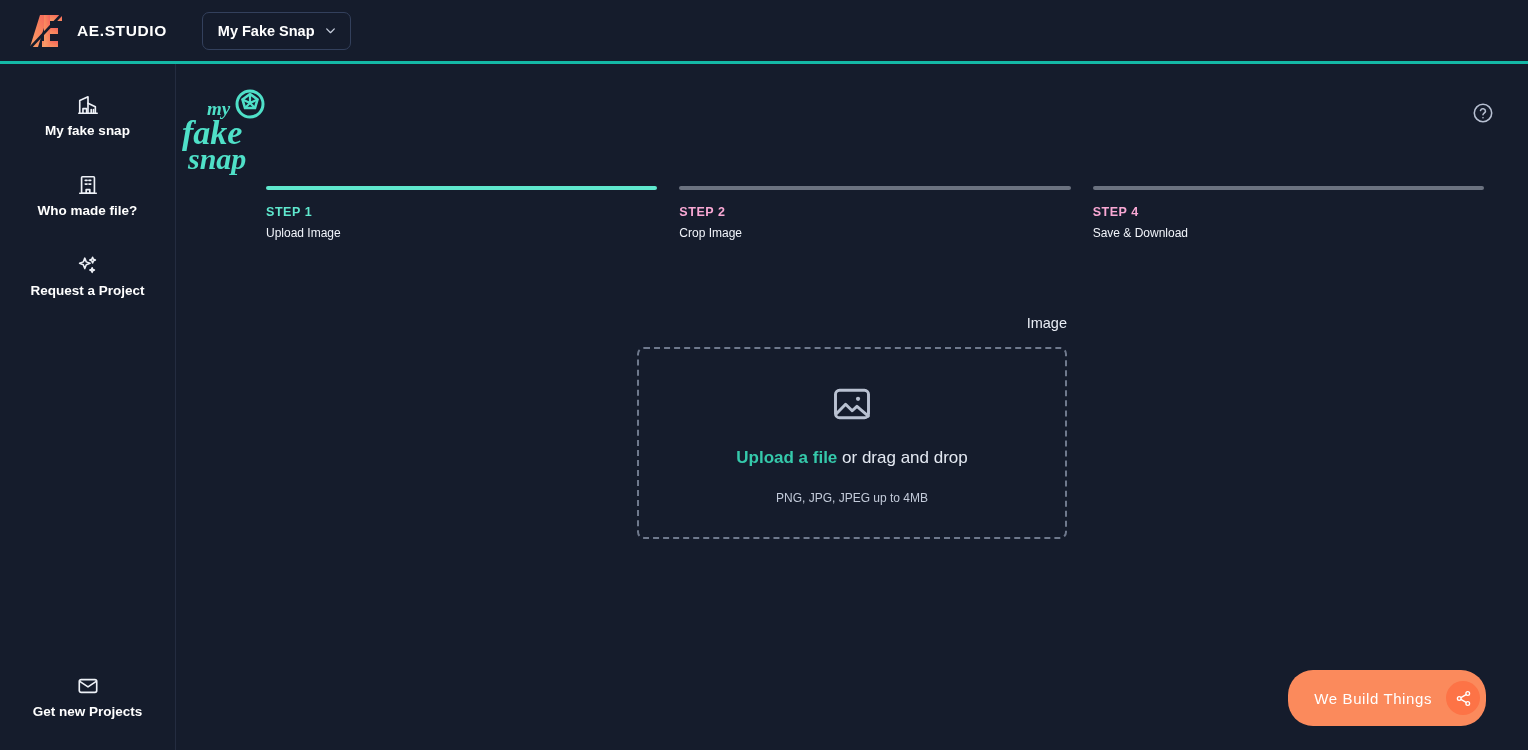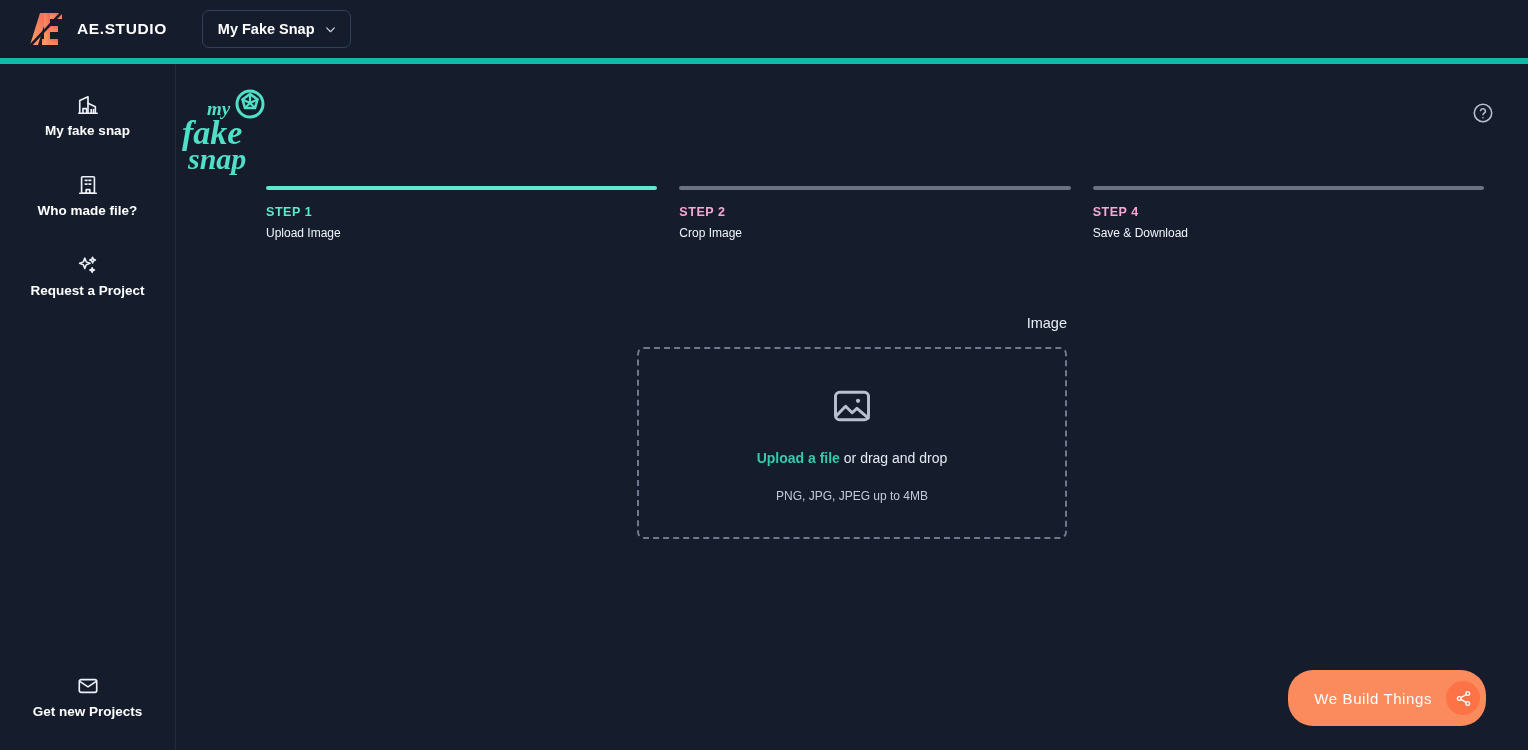--- a/index.html
+++ b/index.html
@@ -24,21 +24,21 @@
     display: flex;
     flex-direction: column;
     position: relative;
   }
 
   
   .header {
     height: 64px;
     flex: 0 0 64px;
     background: #151c2c;
-    border-bottom: 6px solid #14b8a6;
+    border-bottom: 3px solid #14b8a6;
     display: flex;
     align-items: center;
     padding-left: 28px;
     gap: 18px;
   }
 
   .brand {
     display: flex;
     align-items: center;
     gap: 13px;
@@ -228,21 +228,21 @@
 
   .dz-icon {
     width: 44px;
     height: 44px;
     color: #b9c1d1;
     margin-bottom: 22px;
   }
   .dz-icon svg { display: block; width: 44px; height: 44px; }
 
   .dz-line1 {
-    font-size: 14px;
+    font-size: 17px;
     color: #e4e9f2;
     margin-bottom: 23px;
   }
   .dz-link {
     color: #35c9ab;
     font-weight: 700;
     cursor: pointer;
   }
 
   .dz-line2 {

